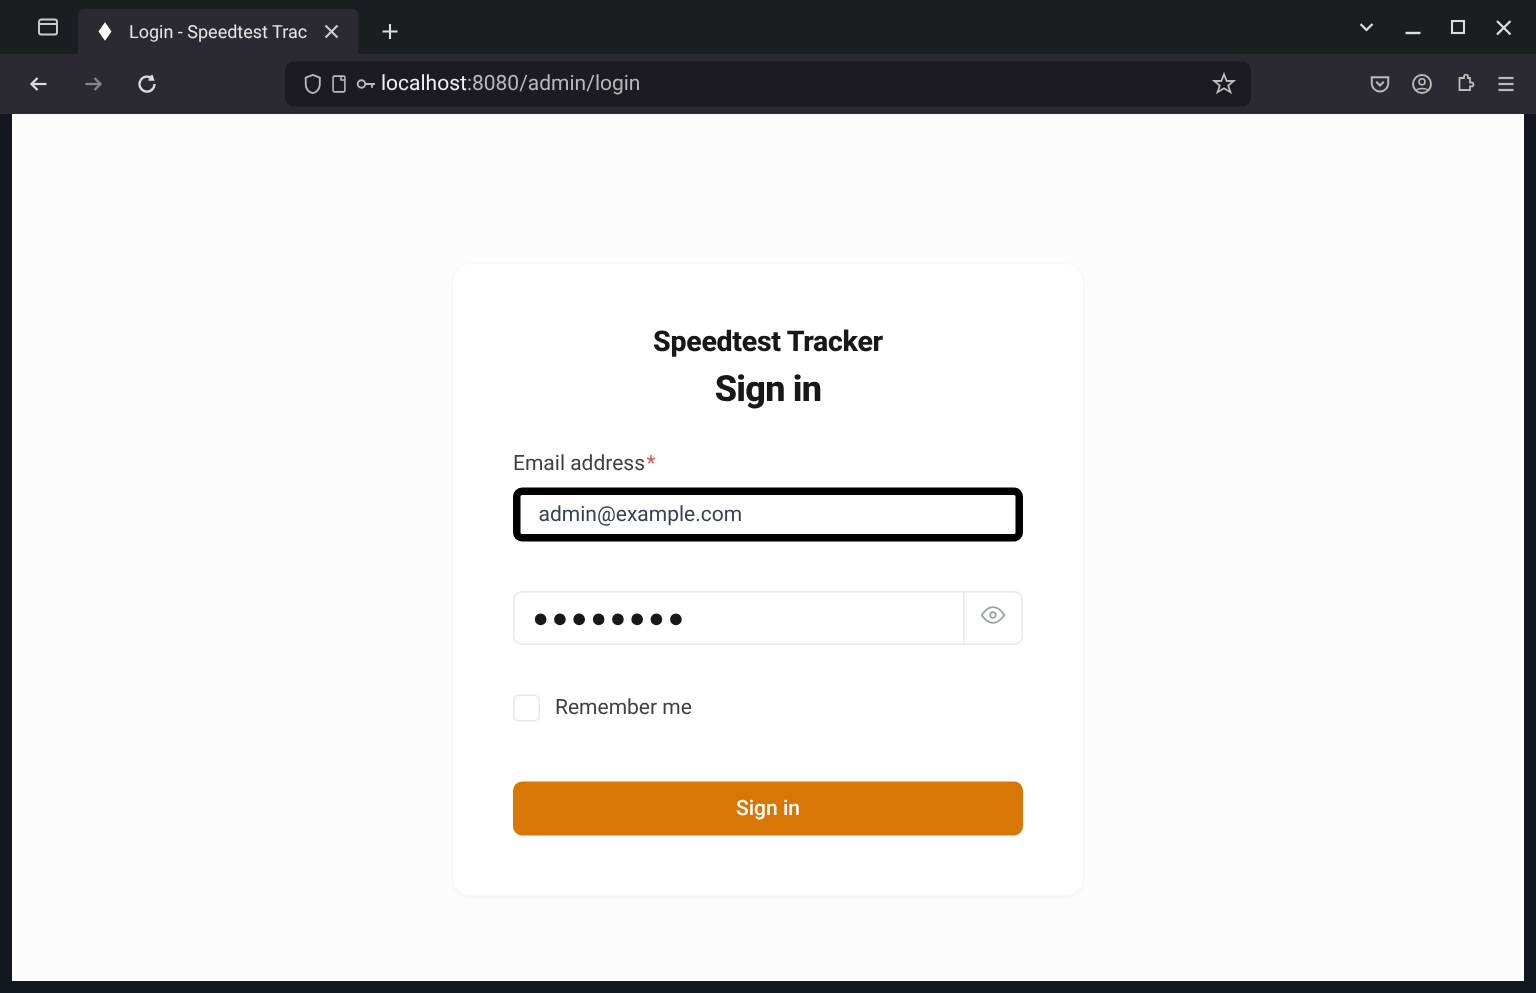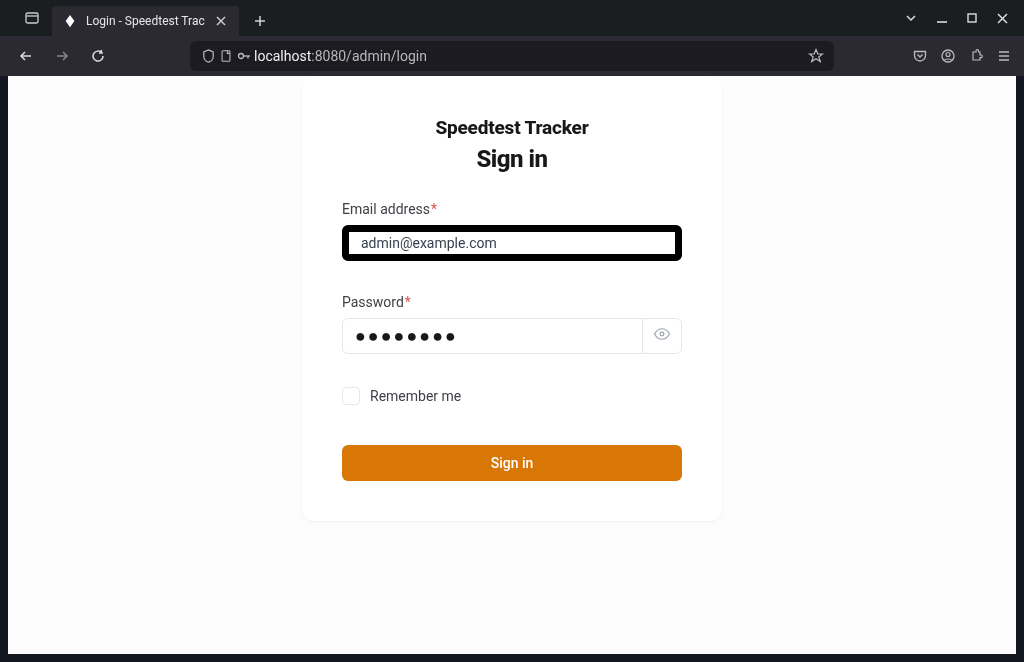--- a/index.html
+++ b/index.html
@@ -140,20 +140,21 @@
       gap: 12px;
       align-items: center;
     }
     .content {
       flex: 1;
       background: #fcfcfc;
       margin: 0 8px 8px 8px;
       display: flex;
       justify-content: center;
       align-items: flex-start;
+      padding-top: 100px;
       overflow: hidden;
     }
     .login-card {
       background: #fff;
       width: 420px;
       border-radius: 12px;
       padding: 40px 40px 40px 40px;
       box-shadow: 0 1px 3px rgba(0,0,0,0.05);
     }
     .app-title {
@@ -181,21 +182,21 @@
       color: #3f3f46;
       margin-bottom: 8px;
     }
     .form-label .req {
       color: #d9534f;
       margin-left: 1px;
     }
     .text-input {
       width: 100%;
       height: 36px;
-      border: 7px solid #000000;
+      border: 5px solid #000000;
       border-radius: 6px;
       padding: 0 12px;
       font-size: 14px;
       color: #374151;
       outline: none;
     }
     .pw-wrap {
       display: flex;
     }
     .pw-input {
@@ -387,21 +388,20 @@
     <div class="login-card">
       <div class="app-title">Speedtest Tracker</div>
       <div class="sign-in-heading">Sign in</div>
 
       <div class="form-group">
         <label class="form-label"><span>Email address</span><span class="req">*</span></label>
         <input type="text" class="text-input" value="admin@example.com" style="">
       </div>
 
       <div class="form-group">
-        <label class="form-label"><span>Password</span><span class="req">*</span></label>
         <div class="pw-wrap">
           <input type="text" class="pw-input" value="●●●●●●●●" style="">
           <div class="pw-toggle">
             <span>
               <svg width="18" height="18" viewBox="0 0 24 24">
                   <path d="M12 5 C6 5 2 12 2 12 s4 7 10 7 10-7 10-7 S18 5 12 5 Z" fill="none" stroke="#9ca3af" stroke-width="1.6"></path>
                   <circle cx="12" cy="12" r="2.5" fill="none" stroke="#9ca3af" stroke-width="1.6"></circle>
                 </svg>
             </span>
           </div>

